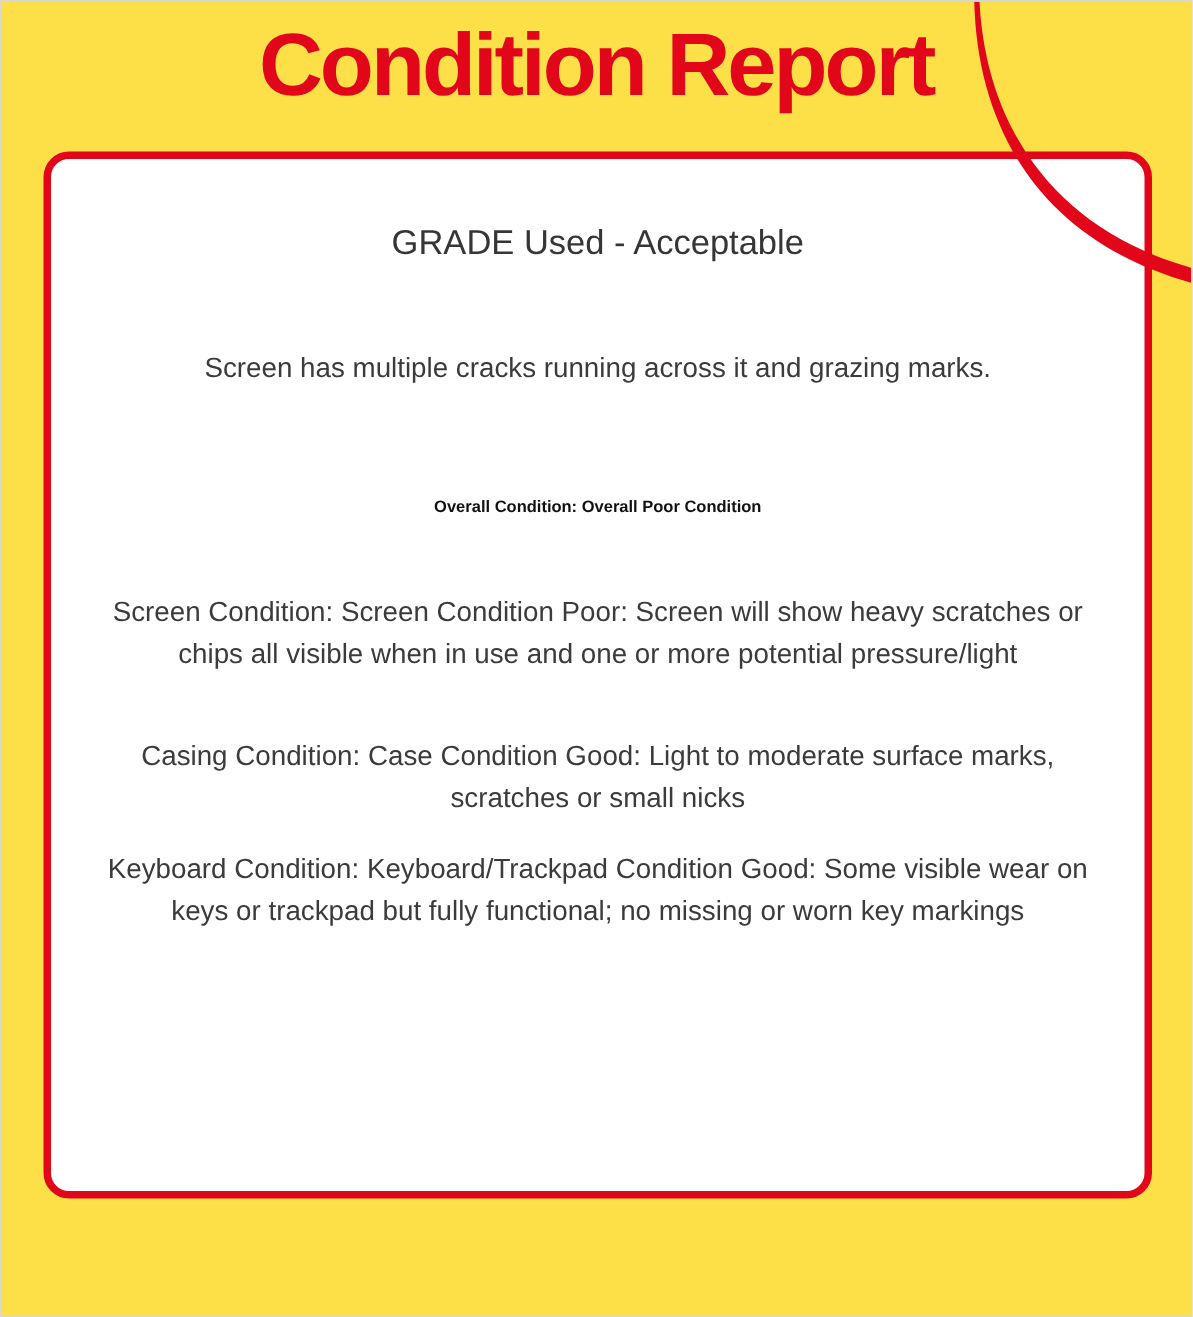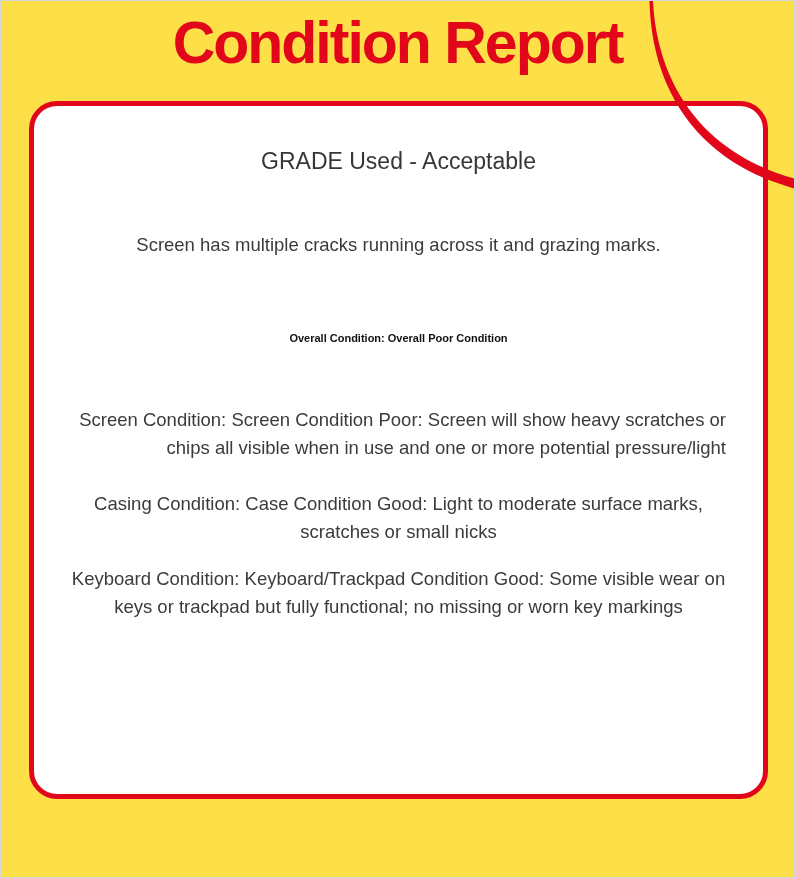--- a/index.html
+++ b/index.html
@@ -40,21 +40,21 @@
     pointer-events: none;
     z-index: 3;
   }
   .report-box {
     position: absolute;
     left: 28px;
     top: 100px;
     width: 739px;
     height: 698px;
     border: 5px solid #e2061a;
-    border-radius: 28px;
+    border-radius: 17px;
     background: #ffffff;
     z-index: 1;
   }
   .tblock {
     position: absolute;
     left: 50%;
     transform: translateX(-50%);
     text-align: center;
     color: #3b3b3b;
   }
@@ -77,21 +77,21 @@
     font-size: 11px;
     line-height: 13px;
     font-weight: 600;
     color: #111111;
   }
   .detail {
     width: 655px;
     font-size: 18.5px;
     line-height: 27.5px;
   }
-  .d1 { top: 300px; text-align: right; }
+  .d1 { top: 288px; }
   .d2 { top: 384px; }
   .d3 { top: 459px; }
   .d4 { top: 529px; }
 </style>
 </head>
 <body>
 
 <div class="page">
 
   <h1 class="title">Condition Report</h1>

